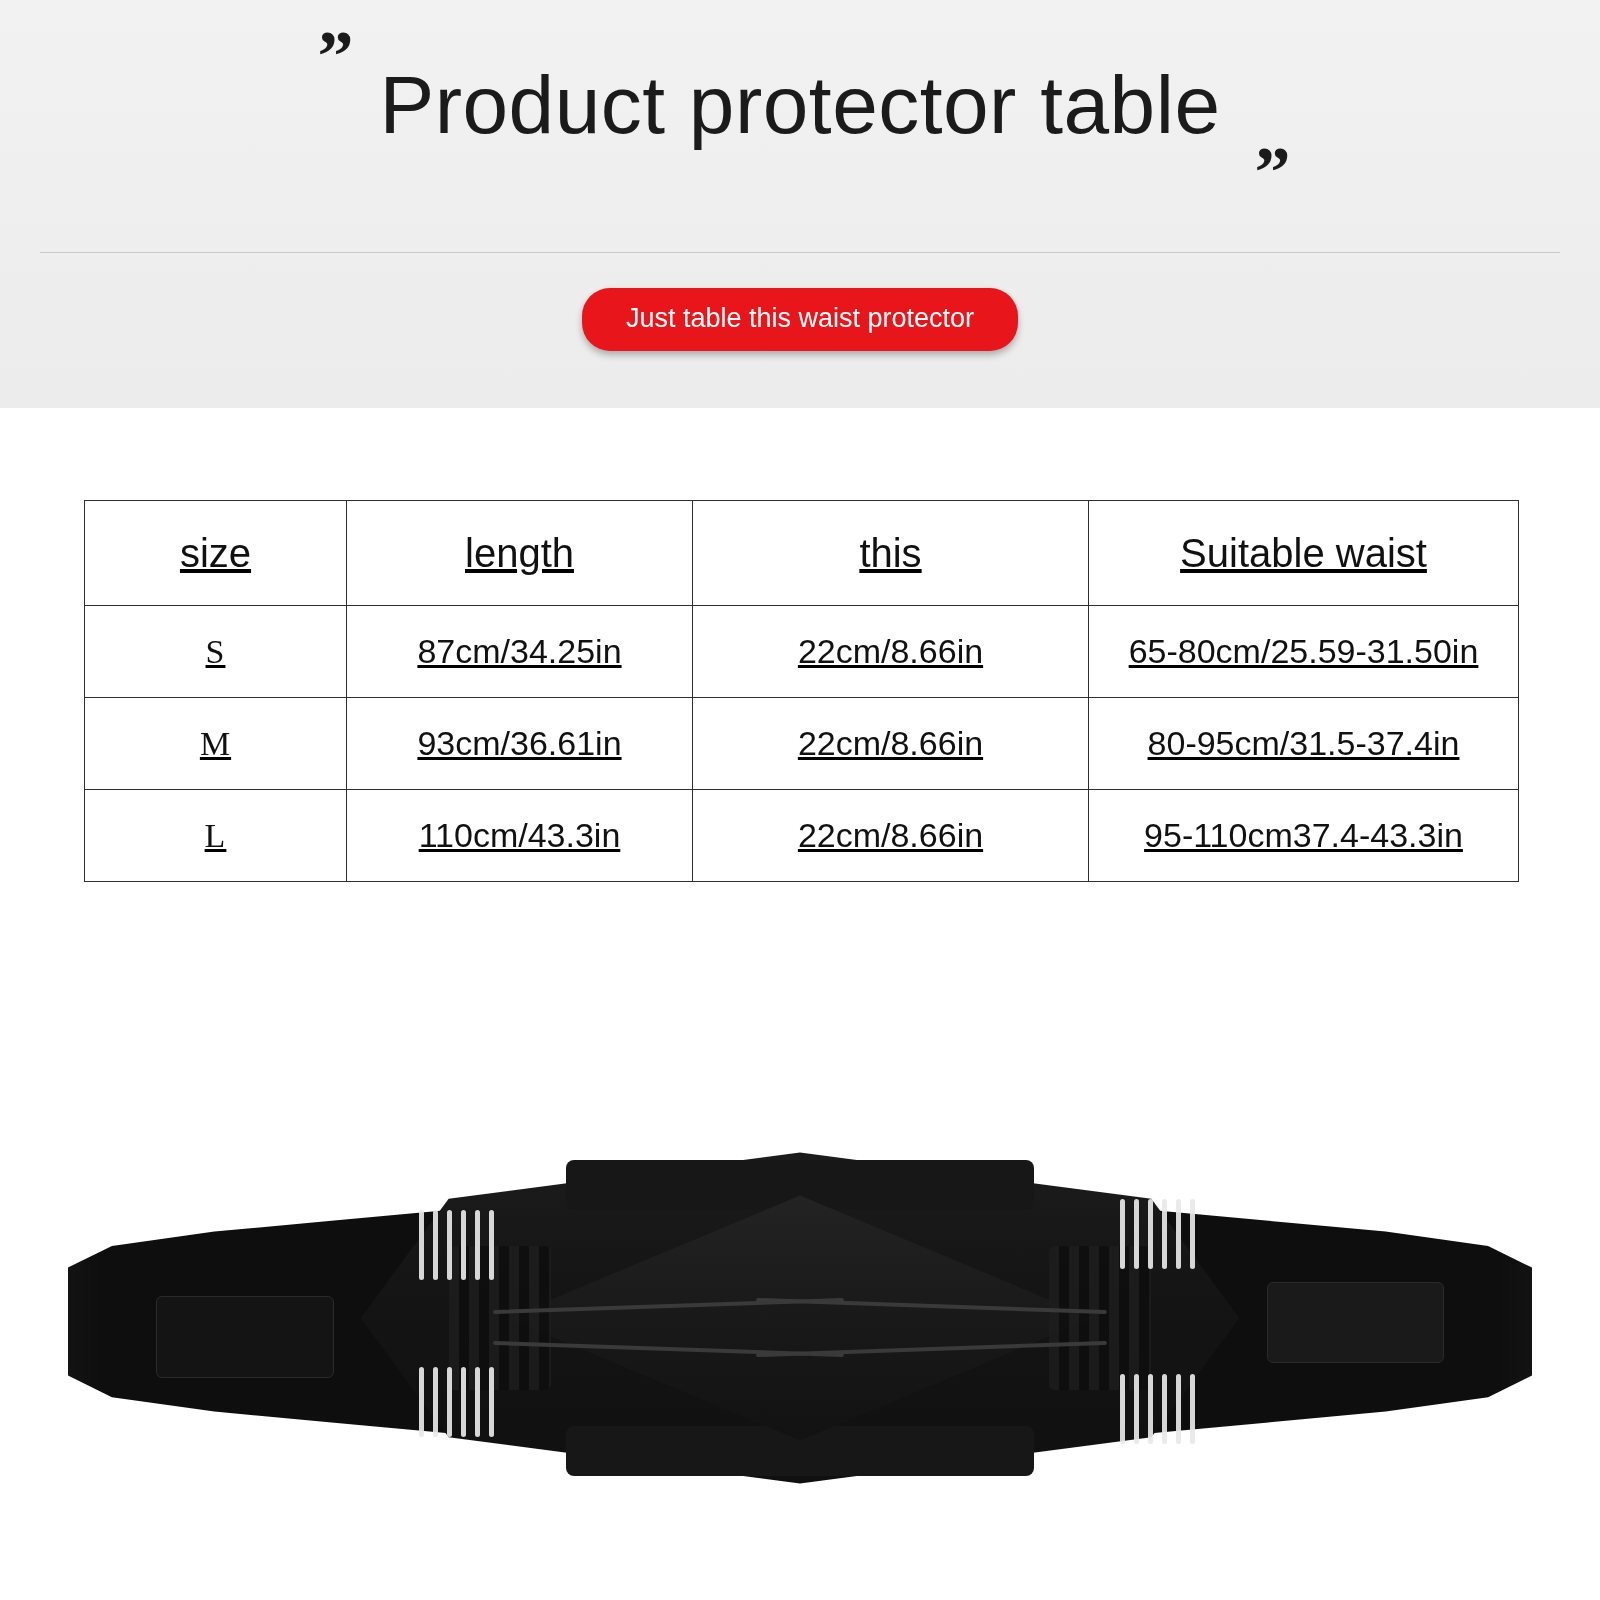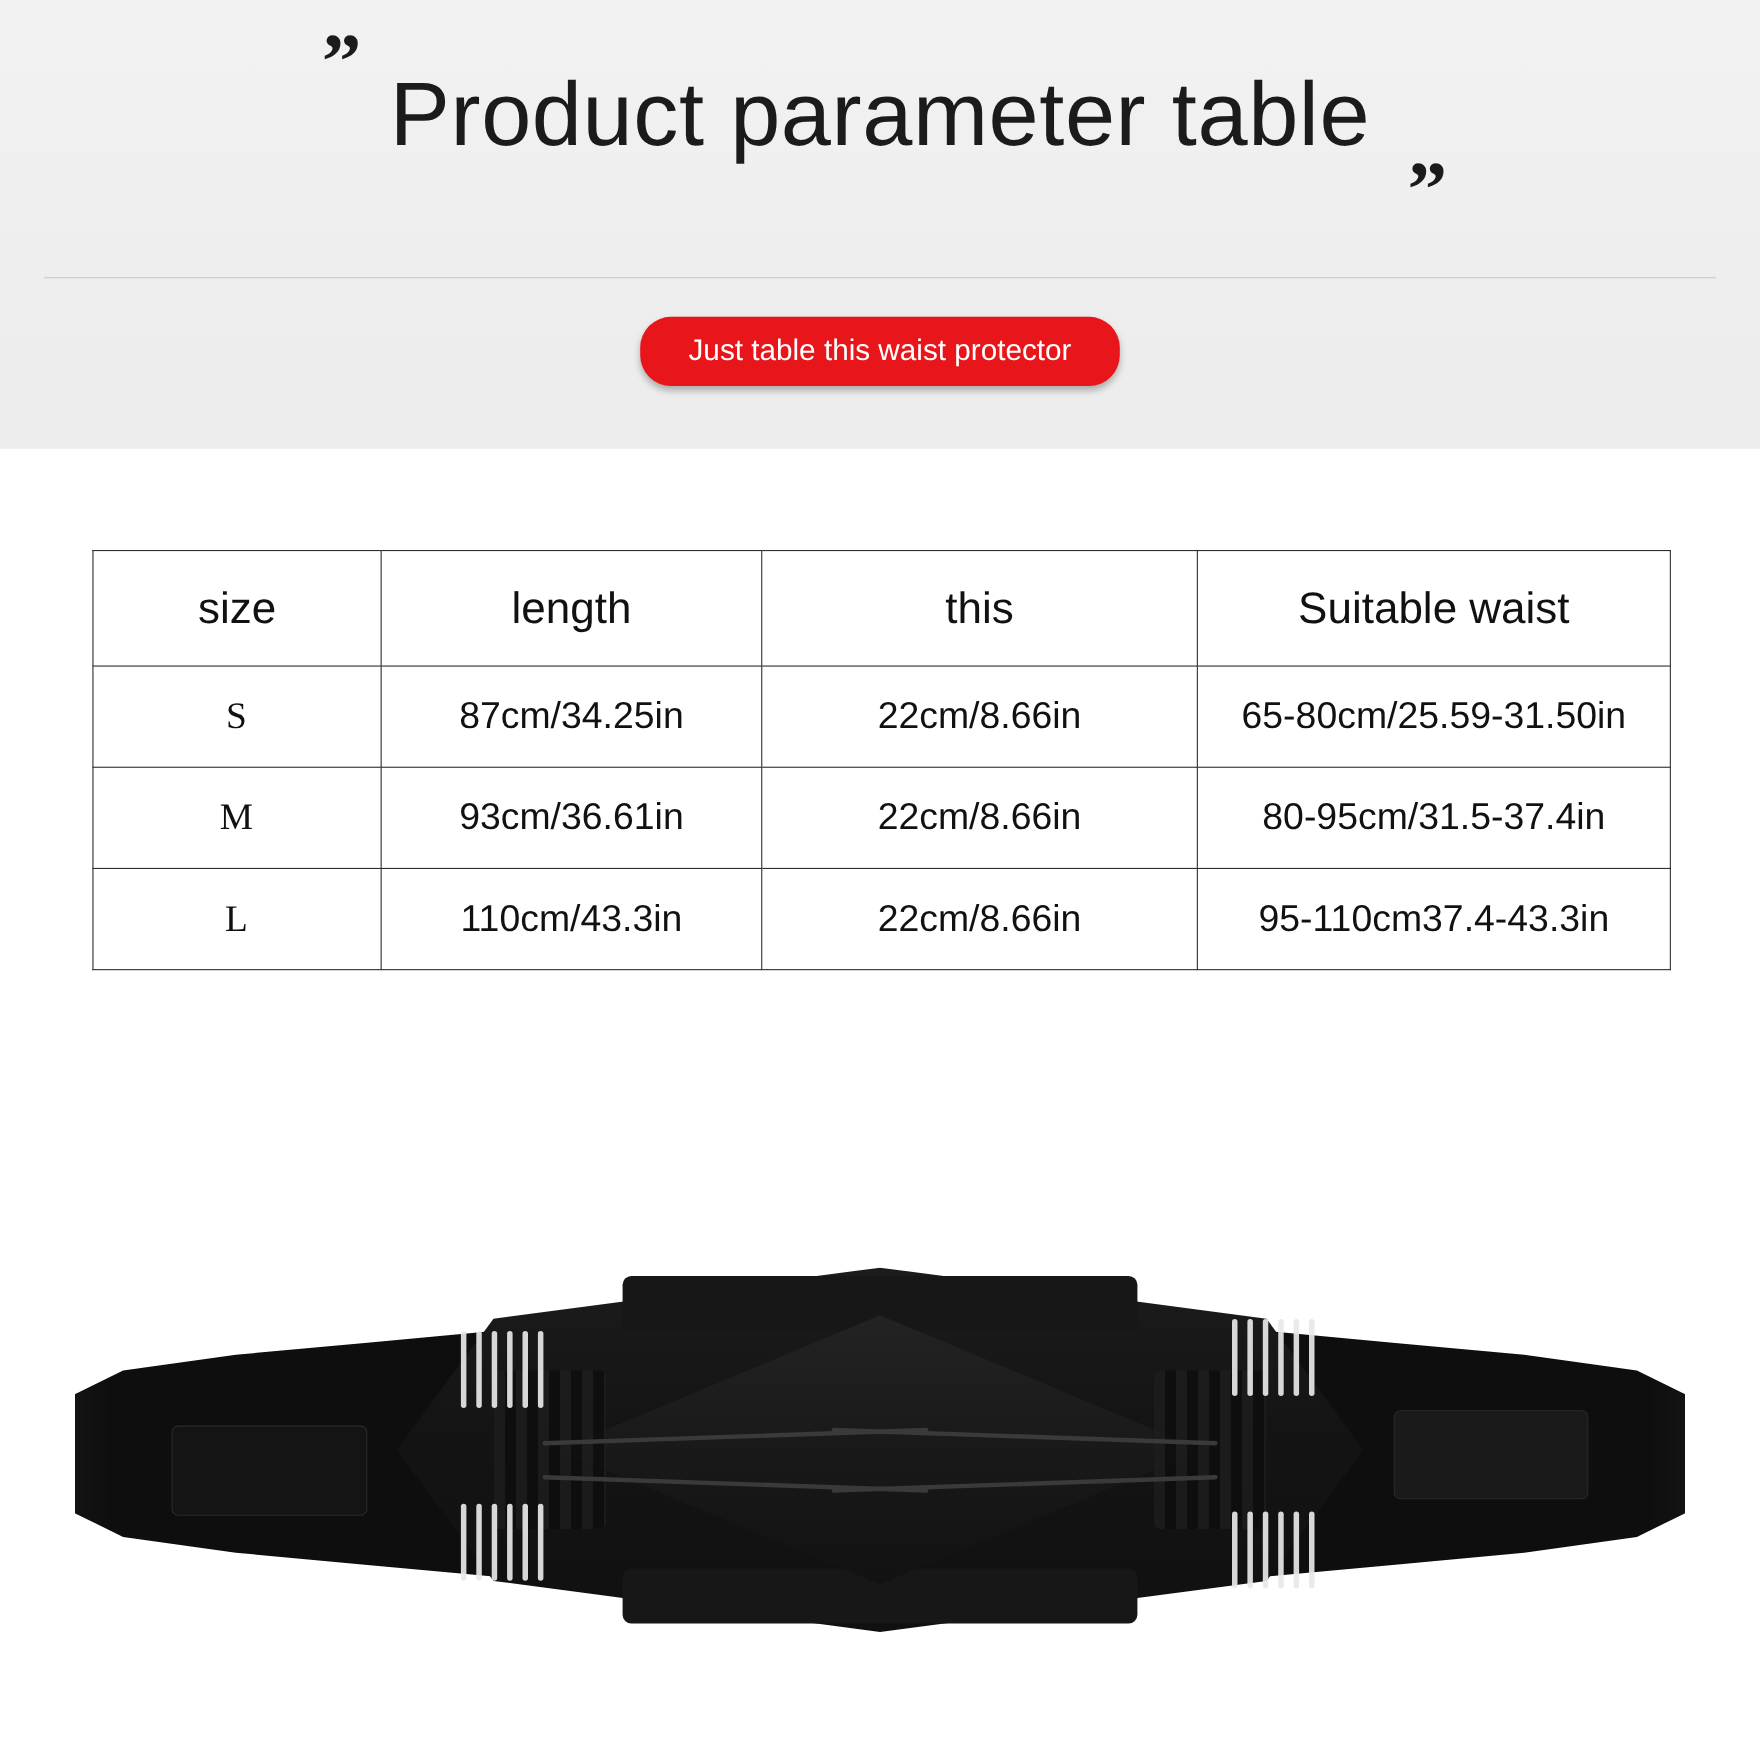--- a/index.html
+++ b/index.html
@@ -97,20 +97,21 @@
   .table-area {
     position: absolute;
     top: 500px;
     left: 84px;
     width: 1434px;
   }
   table.spec {
     border-collapse: collapse;
     width: 1434px;
     table-layout: fixed;
+    text-decoration: underline;
   }
   table.spec th, table.spec td {
     border: 1px solid #2e2e2e;
     text-align: center;
     color: #111111;
     font-weight: 400;
     padding: 0;
   }
   table.spec th {
     height: 104px;
@@ -245,21 +246,21 @@
 </style>
 </head>
 <body>
 
 <div class="page">
 
   <div class="header">
     <div class="header-title-row">
       <div class="title-wrap">
         <span class="quote-open">”</span>
-        <span class="page-title">Product parameter table</span>
+        <span class="page-title">Product protector table</span>
         <span class="quote-close">”</span>
       </div>
     </div>
     <div class="header-rule"></div>
     <div class="badge-row">
       <span class="badge">Just table this waist protector</span>
     </div>
   </div>
 
   <div class="table-area">

